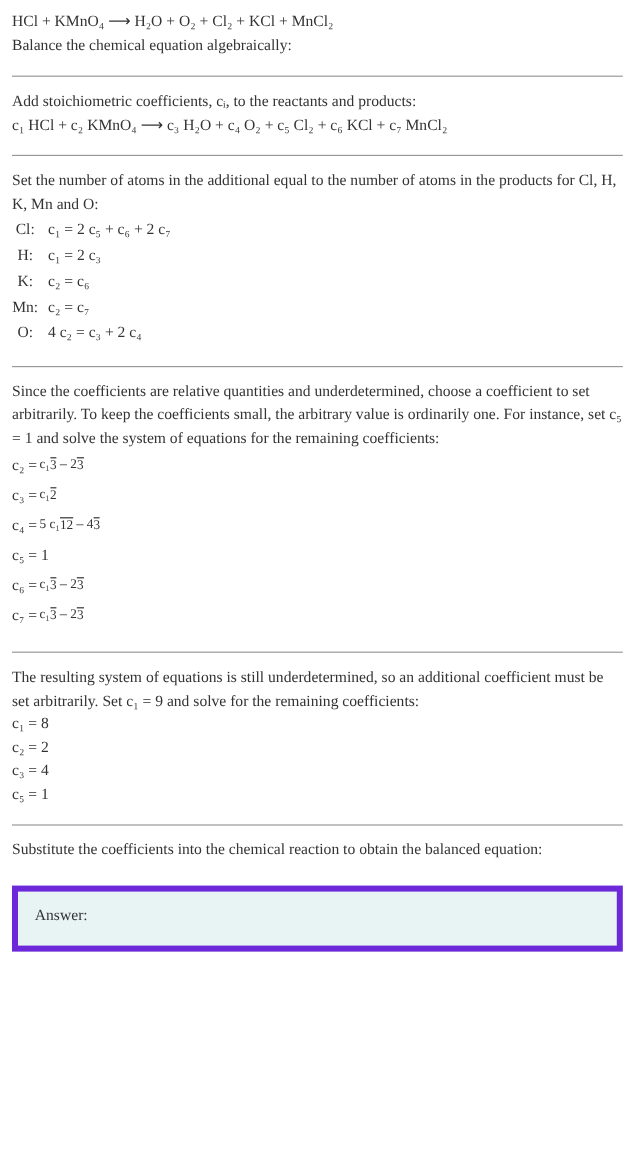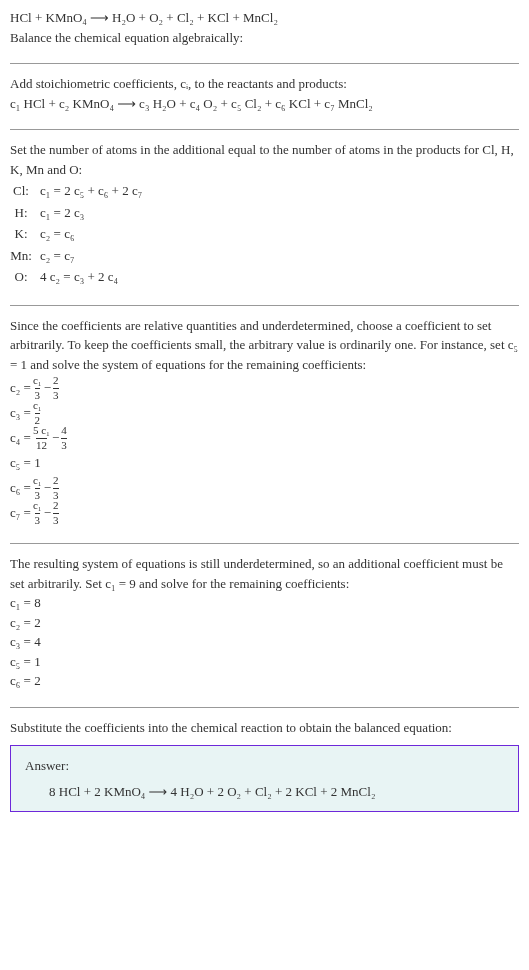--- a/index.html
+++ b/index.html
@@ -38,39 +38,39 @@
       flex: 1;
     }
     .frac-row {
       display: flex;
       align-items: center;
       margin: 3px 0;
       height: 22px;
     }
     .frac {
       display: inline-flex;
-      flex-direction: column;
+      flex-direction: row;
       align-items: center;
       font-size: 0.85em;
       line-height: 1;
       vertical-align: middle;
       margin: 0 2px;
     }
     .frac .num {
       padding-bottom: 1px;
     }
     .frac .den {
       border-top: 1px solid #333;
       padding-top: 1px;
     }
     .answer-box {
       background: #e8f4f4;
-      border: 1px solid #6d28d9;
+      border: 5px solid #6d28d9;
       padding: 10px 14px;
-      margin-top: 8px;
+      margin-top: 20px;
     }
     .answer-label {
       margin-bottom: 6px;
     }
     .answer-eq {
       padding-left: 24px;
     }
   </style>
 </head>
 <body>
@@ -182,24 +182,22 @@
 </div>
 
 <hr>
 
 <div class="section">
   <div>The resulting system of equations is still underdetermined, so an additional coefficient must be set arbitrarily. Set c₁ = 9 and solve for the remaining coefficients:</div>
   <div>c₁ = 8</div>
   <div>c₂ = 2</div>
   <div>c₃ = 4</div>
   <div>c₅ = 1</div>
-  <div>c₆ = 2</div>
 </div>
 
 <hr>
 
 <div class="section">
   <div>Substitute the coefficients into the chemical reaction to obtain the balanced equation:</div>
   <div class="answer-box">
     <div class="answer-label">Answer:</div>
-    <div class="answer-eq">8 HCl + 2 KMnO₄  ⟶  4 H₂O + 2 O₂ + Cl₂ + 2 KCl + 2 MnCl₂</div>
   </div>
 </div>
 
 </body></html>

